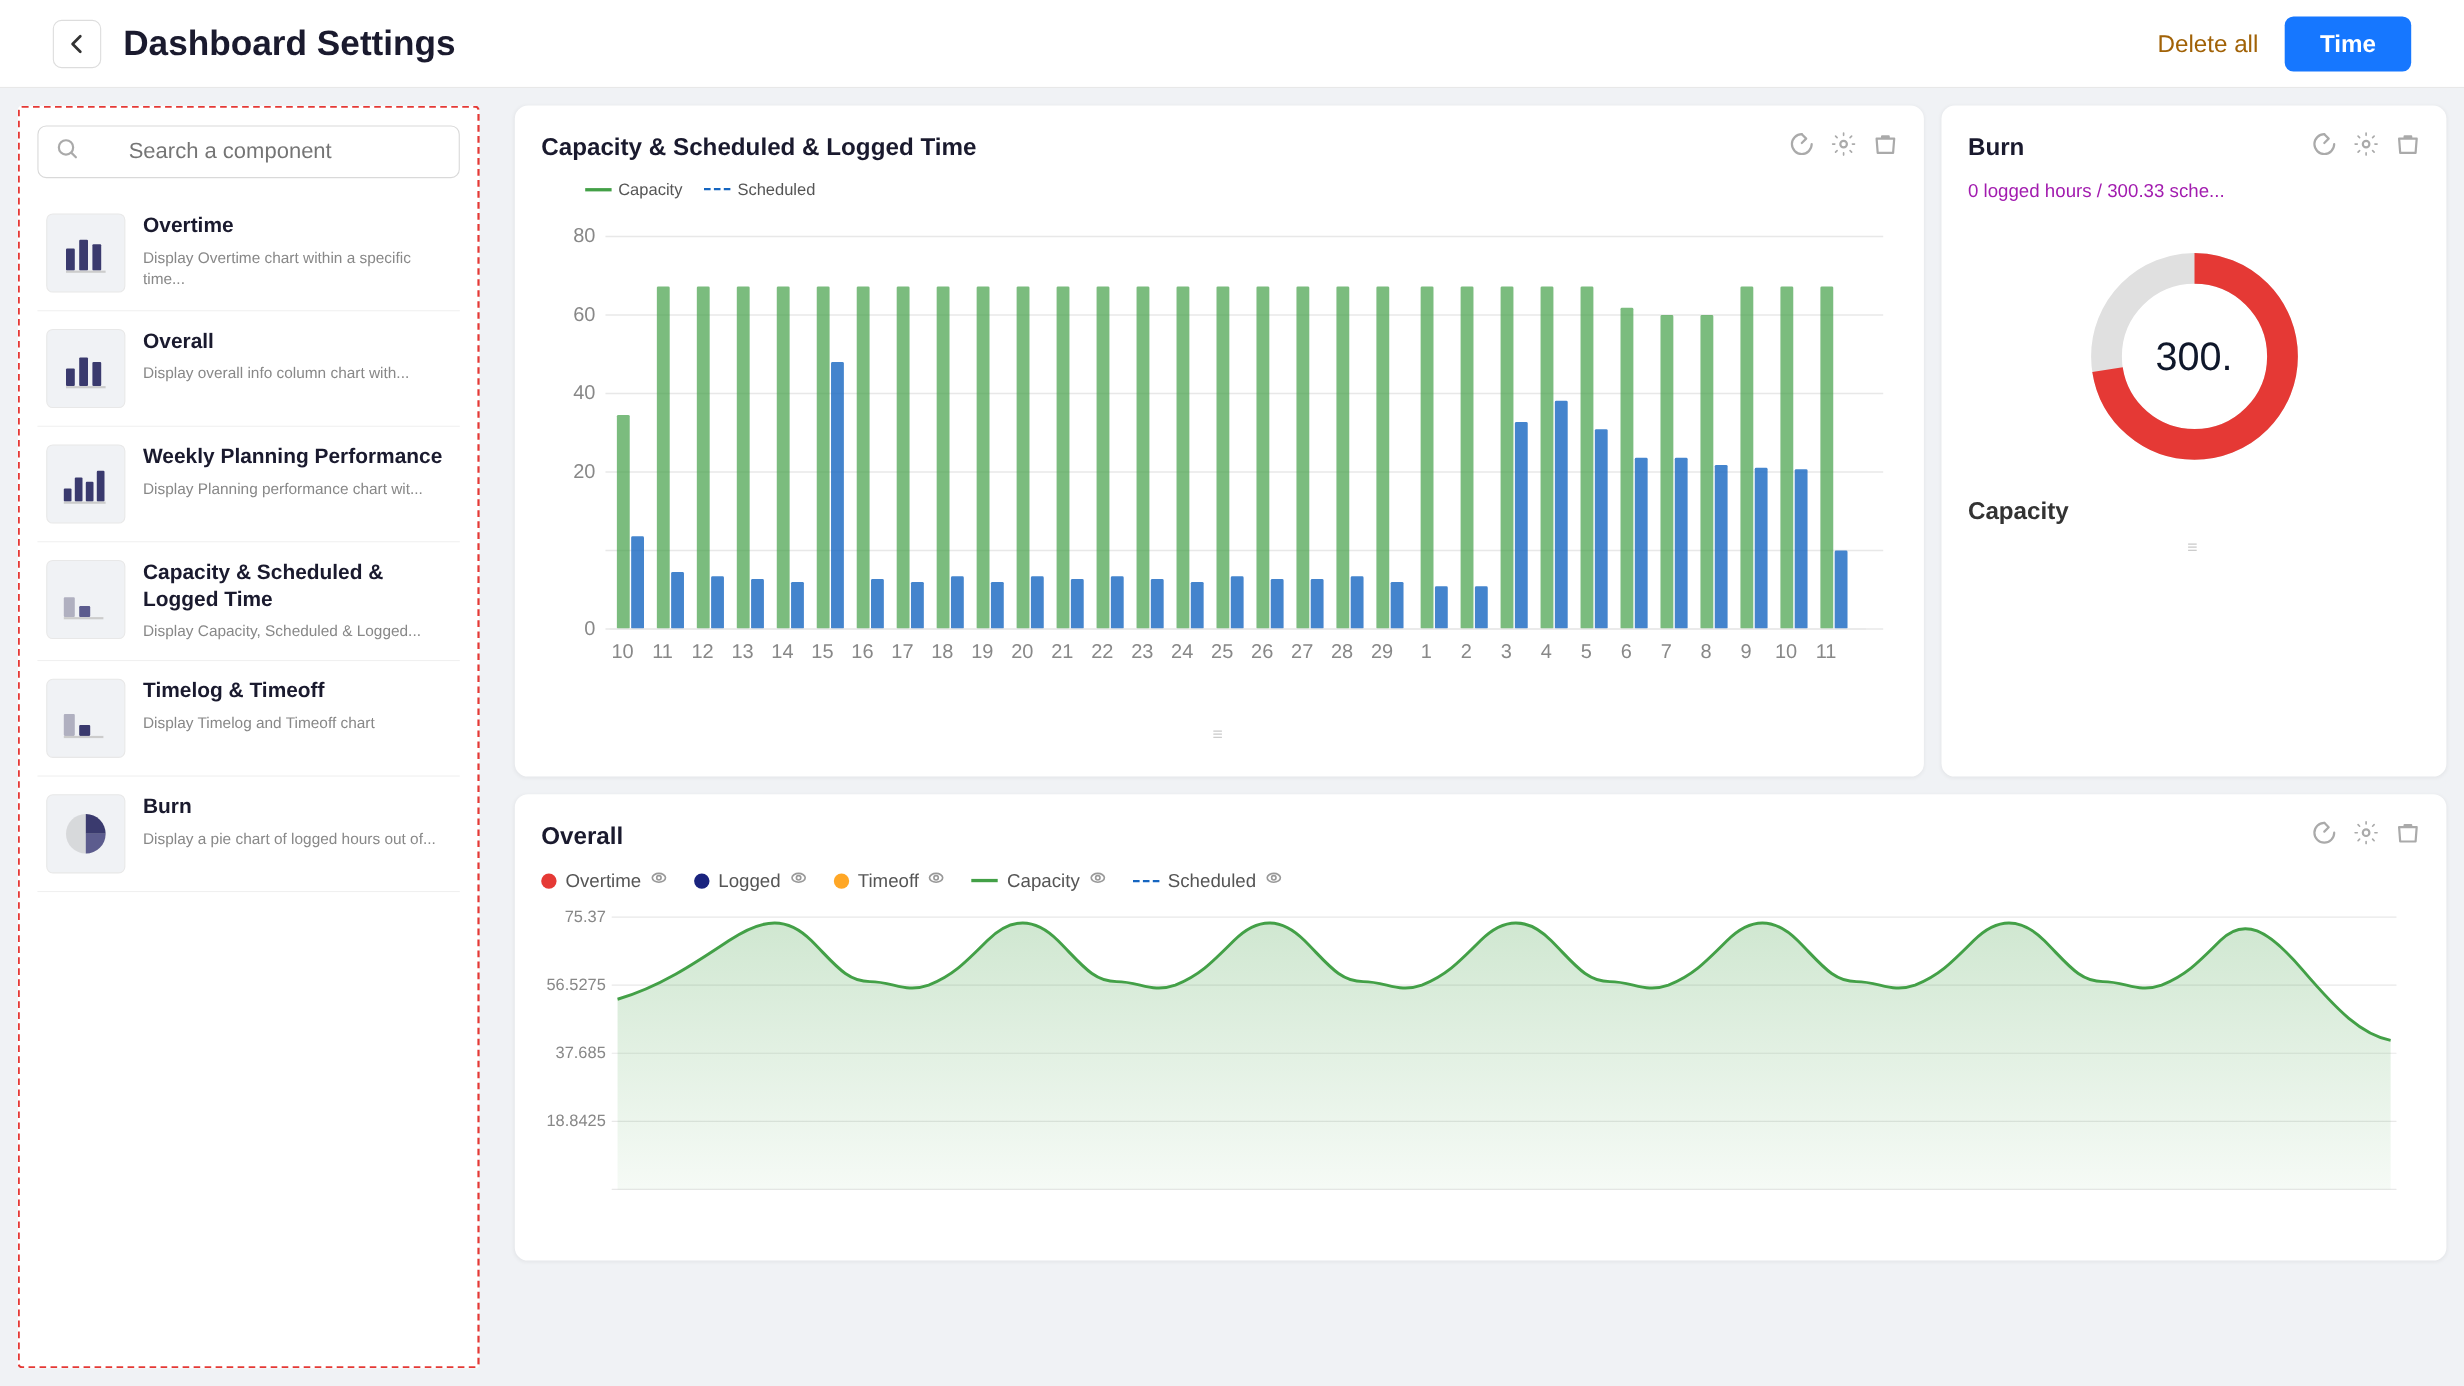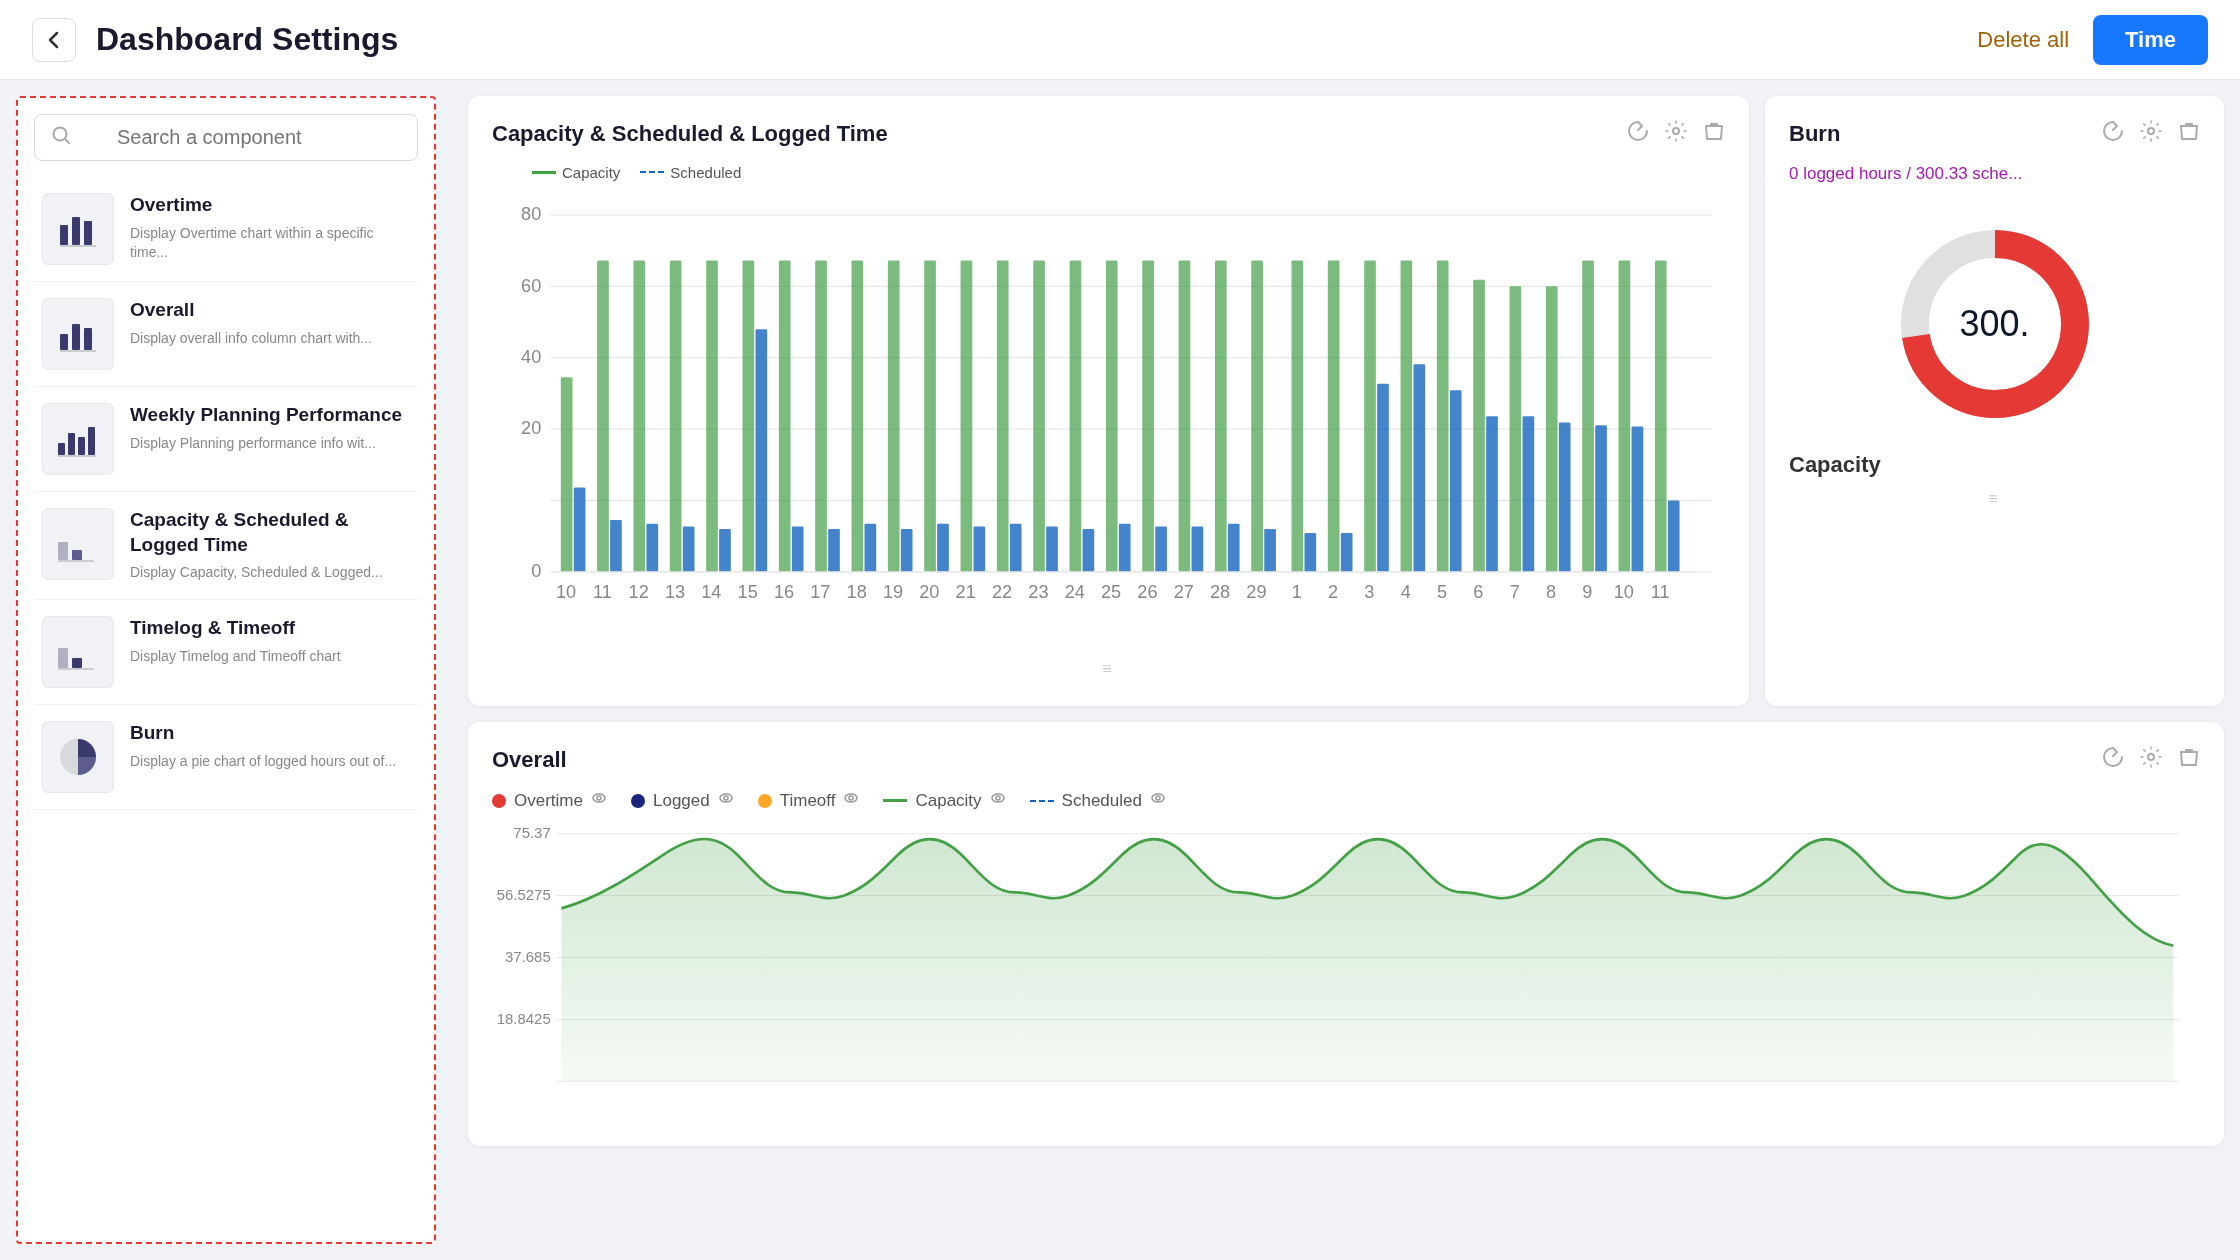--- a/index.html
+++ b/index.html
@@ -1,21 +1,21 @@
 <!DOCTYPE html>
 <html><head>
   <meta charset="utf-8">
   <style>
     * { box-sizing: border-box; margin: 0; padding: 0; }
     body { font-family: -apple-system, BlinkMacSystemFont, 'Segoe UI', sans-serif; background: #f0f2f5; width: 2240px; height: 1260px; overflow: hidden; }
 
     
     .header {
       display: flex; align-items: center; background: #fff;
-      padding: 0 32px; height: 80px; border-bottom: 1px solid #e8e8e8;
+      padding: 0 48px; height: 80px; border-bottom: 1px solid #e8e8e8;
       position: fixed; top: 0; left: 0; right: 0; z-index: 100;
     }
     .header-back { width: 44px; height: 44px; border: 1px solid #ddd; border-radius: 8px; display: flex; align-items: center; justify-content: center; cursor: pointer; margin-right: 20px; background: #fff; }
     .header-title { font-size: 32px; font-weight: 700; color: #1a1a2e; flex: 1; }
     .header-delete { color: #a16207; font-size: 22px; background: none; border: none; cursor: pointer; margin-right: 24px; font-weight: 500; }
     .header-save { background: #1677ff; color: #fff; border: none; border-radius: 8px; padding: 12px 32px; font-size: 22px; font-weight: 600; cursor: pointer; }
 
     
     .layout { display: flex; margin-top: 80px; height: calc(1260px - 80px); }
 
@@ -153,21 +153,21 @@
         <svg width="48" height="48" viewBox="0 0 48 48">
           <rect x="4" y="28" width="7" height="12" rx="1" fill="#3a3a6e"></rect>
           <rect x="14" y="18" width="7" height="22" rx="1" fill="#3a3a6e"></rect>
           <rect x="24" y="22" width="7" height="18" rx="1" fill="#3a3a6e"></rect>
           <rect x="34" y="12" width="7" height="28" rx="1" fill="#3a3a6e"></rect>
           <rect x="4" y="40" width="38" height="2" fill="#ccc"></rect>
         </svg>
       </div>
       <div class="component-info">
         <div class="component-name">Weekly Planning Performance</div>
-        <div class="component-desc">Display Planning performance info wit...</div>
+        <div class="component-desc">Display Planning performance chart wit...</div>
       </div>
     </div>
 
     <div class="component-item">
       <div class="component-thumb">
         <svg width="48" height="48" viewBox="0 0 48 48">
           <rect x="4" y="22" width="10" height="18" rx="1" fill="#b0b0c0"></rect>
           <rect x="18" y="30" width="10" height="10" rx="1" fill="#5c5c8e"></rect>
           <rect x="4" y="40" width="36" height="2" fill="#ccc"></rect>
         </svg>

